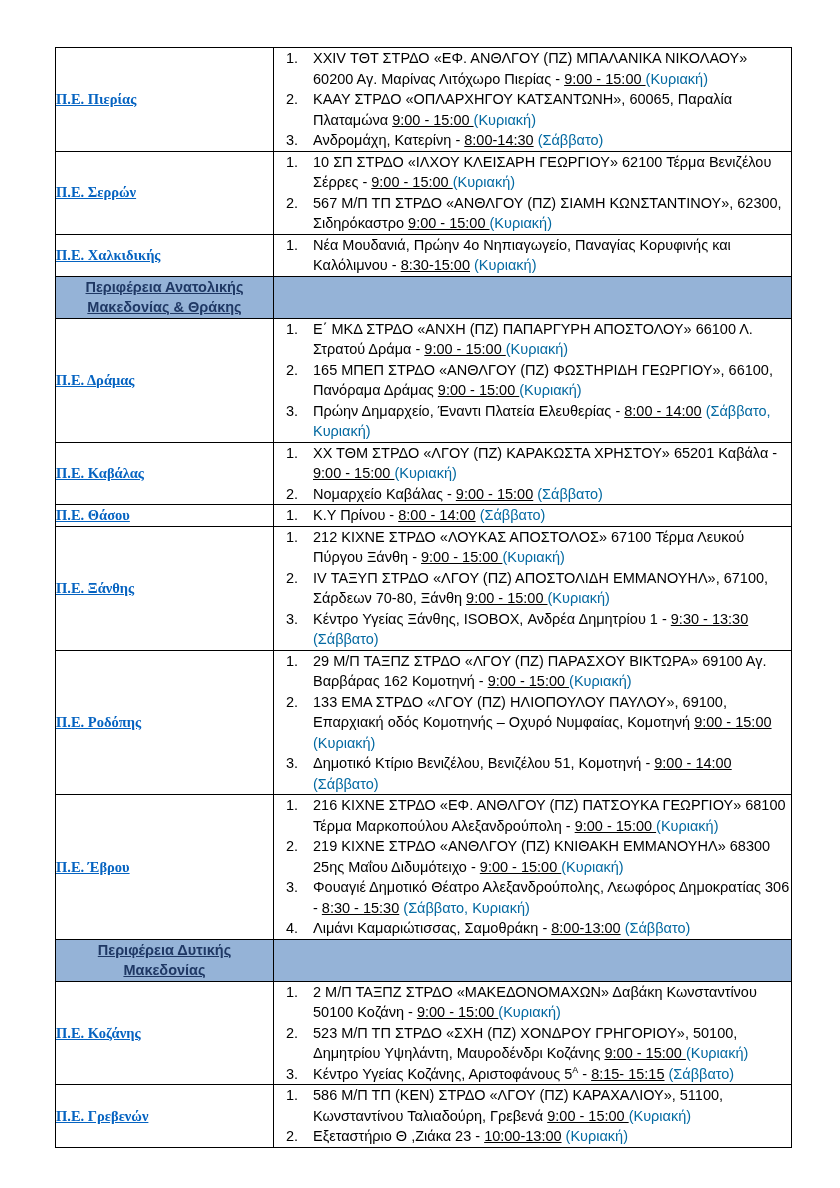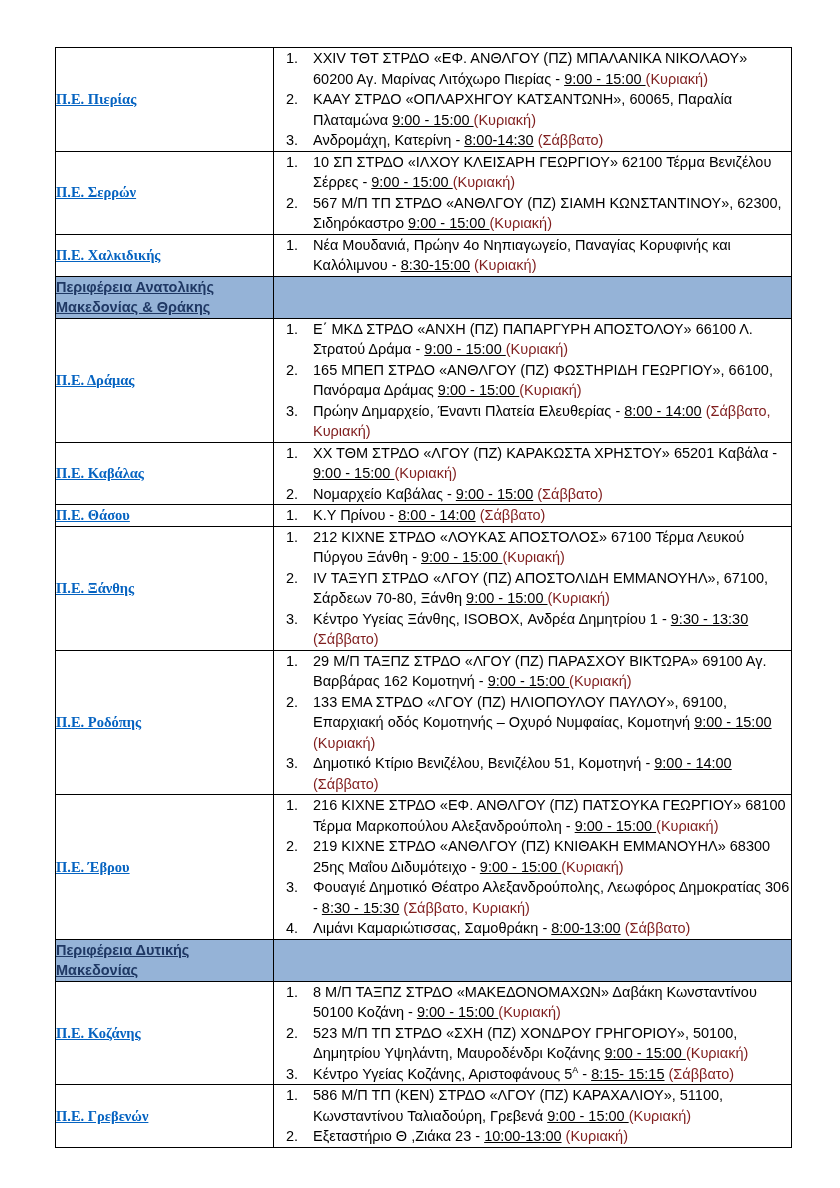--- a/index.html
+++ b/index.html
@@ -10,29 +10,29 @@
   }
   .page{position:relative;width:840px;height:1188px;background:#ffffff;overflow:hidden;}
   table.sites{
     position:absolute;left:55px;top:47px;width:737px;
     border-collapse:collapse;table-layout:fixed;
     font-size:14.5px;line-height:20.5px;color:#000;
   }
   table.sites td{border:1px solid #000;padding:0;vertical-align:middle;}
   td.region-cell{width:217px;padding:2px 6px;font-family:Liberation Serif, serif;}
   .region-label{color:#0563C1;font-weight:bold;text-decoration:underline;cursor:pointer;}
-  td.section-cell{background:#95B3D7;padding:3px 10px;}
+  td.section-cell{background:#95B3D7;text-align:center;padding:3px 10px;}
   td.section-cell-right{background:#95B3D7;}
   .section-label{color:#1F3864;font-weight:bold;text-decoration:underline;}
   td.sites-cell{padding:2px 8px 2px 0;vertical-align:top;}
   .site-item{display:flex;align-items:flex-start;}
   .site-num{flex:0 0 39px;box-sizing:border-box;padding-left:12px;}
   .site-text{flex:1;min-width:0;}
   .seg-time{text-decoration:underline;}
-  .seg-day{color:#7f1d1d;}
+  .seg-day{color:#0369a1;}
   .seg-sup{vertical-align:super;font-size:9px;line-height:0;}
 </style>
 </head>
 <body>
 
 <div class="page">
   <table class="sites">
     <tbody id="table-body">
         <tr>
           <td class="region-cell"><span class="region-label">Π.Ε. Πιερίας</span></td>
@@ -173,21 +173,21 @@
         </tr>
         <tr>
           <td class="section-cell"><span class="section-label">Περιφέρεια Δυτικής Μακεδονίας</span></td>
           <td class="section-cell-right"></td>
         </tr>
         <tr>
           <td class="region-cell"><span class="region-label">Π.Ε. Κοζάνης</span></td>
           <td class="sites-cell">
             <div class="site-item">
               <span class="site-num">1.</span>
-              <span class="site-text"><span class="seg-normal">8 Μ/Π ΤΑΞΠΖ ΣΤΡΔΟ «ΜΑΚΕΔΟΝΟΜΑΧΩΝ» Δαβάκη Κωνσταντίνου 50100 Κοζάνη - </span><span class="seg-time">9:00 - 15:00 </span><span class="seg-day">(Κυριακή)</span></span>
+              <span class="site-text"><span class="seg-normal">2 Μ/Π ΤΑΞΠΖ ΣΤΡΔΟ «ΜΑΚΕΔΟΝΟΜΑΧΩΝ» Δαβάκη Κωνσταντίνου 50100 Κοζάνη - </span><span class="seg-time">9:00 - 15:00 </span><span class="seg-day">(Κυριακή)</span></span>
             </div>
             <div class="site-item">
               <span class="site-num">2.</span>
               <span class="site-text"><span class="seg-normal">523 Μ/Π ΤΠ ΣΤΡΔΟ «ΣΧΗ (ΠΖ) ΧΟΝΔΡΟΥ ΓΡΗΓΟΡΙΟΥ», 50100, Δημητρίου Υψηλάντη, Μαυροδένδρι Κοζάνης </span><span class="seg-time">9:00 - 15:00 </span><span class="seg-day">(Κυριακή)</span></span>
             </div>
             <div class="site-item">
               <span class="site-num">3.</span>
               <span class="site-text"><span class="seg-normal">Κέντρο Υγείας Κοζάνης, Αριστοφάνους 5</span><span class="seg-sup">Α</span><span class="seg-normal"> - </span><span class="seg-time">8:15- 15:15</span><span class="seg-normal"> </span><span class="seg-day">(Σάββατο)</span></span>
             </div>
           </td>

